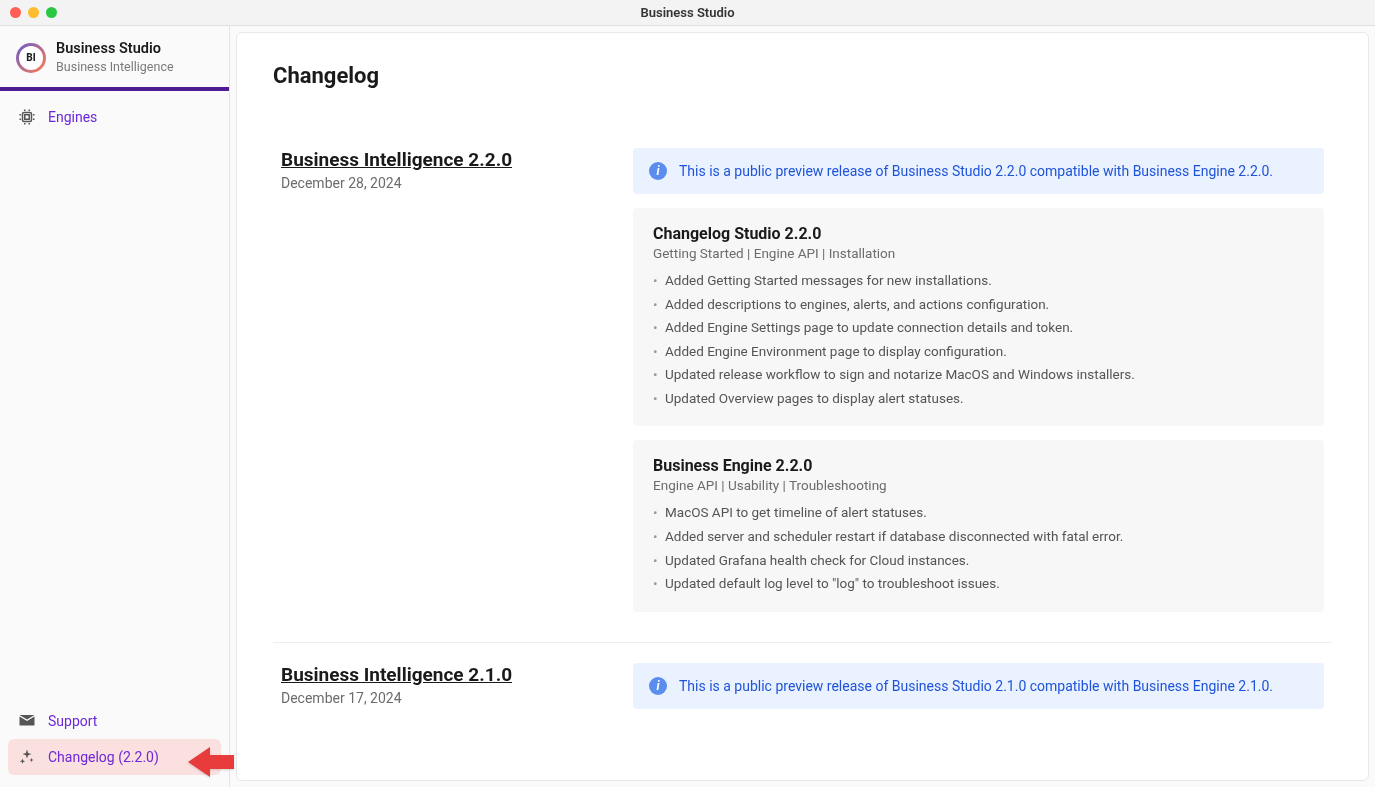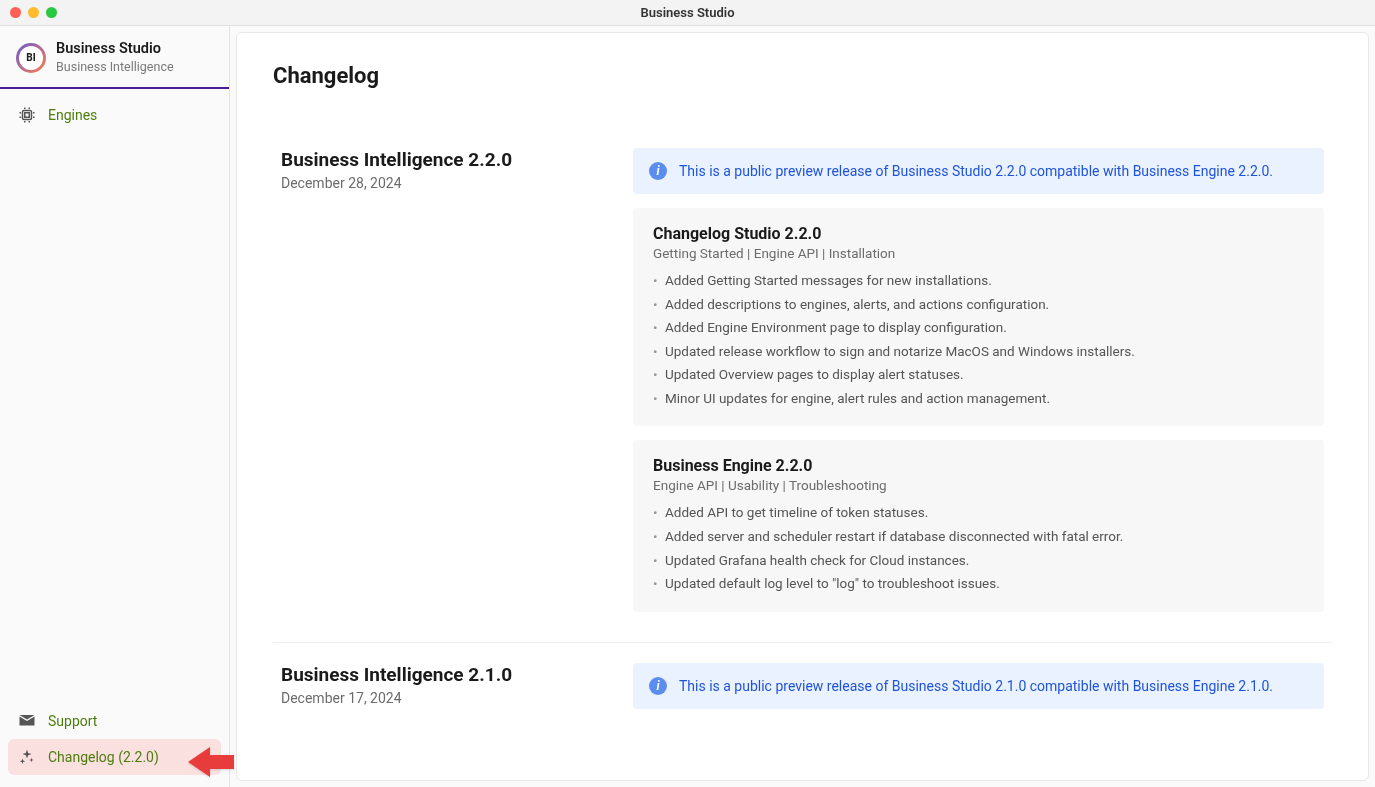--- a/index.html
+++ b/index.html
@@ -71,21 +71,21 @@
       border: 1px solid #e8e8e8;
       border-radius: 6px;
       height: 100%;
       overflow-y: auto;
       padding: 30px 36px;
     }
     
     
     .side-header {
       padding: 14px 16px 12px 16px;
-      border-bottom: 2px solid #4c1d95;
+      border-bottom: 4px solid #4c1d95;
       display: flex;
       gap: 10px;
       align-items: center;
     }
     .logo {
       width: 30px; height: 30px;
       border-radius: 50%;
       background: linear-gradient(135deg, #6a5acd, #ff7f50);
       display: flex; align-items: center; justify-content: center;
       position: relative;
@@ -102,42 +102,42 @@
     
     
     .nav-top { padding: 8px 8px; flex: 1; }
     .nav-bottom { padding: 6px 8px 12px 8px; }
     .nav-item {
       display: flex;
       align-items: center;
       gap: 12px;
       padding: 9px 10px;
       border-radius: 6px;
-      color: #4d7c0f;
+      color: #6d28d9;
       font-size: 14px;
       cursor: pointer;
     }
     .nav-item.active { background: #fbe0e0; }
     .nav-icon { width: 18px; height: 18px; color: #555; flex-shrink: 0; }
     
     
     .page-header { margin-bottom: 40px; }
     .page-title { font-size: 22px; font-weight: 700; margin-bottom: 0; }
     .page-sub { color: #6c6c6c; font-size: 14px; }
     
     
     .release {
       display: flex;
       gap: 32px;
       padding: 20px 8px 30px 8px;
       border-bottom: 1px solid #eee;
     }
     .release:last-child { border-bottom: none; }
     .release-left { width: 320px; flex-shrink: 0; }
-    .release-title { font-size: 19px; font-weight: 700; margin-bottom: 4px; }
+    .release-title { font-size: 19px; font-weight: 700; margin-bottom: 4px; text-decoration: underline; }
     .release-date { color: #6c6c6c; font-size: 14px; }
     .release-right { flex: 1; display: flex; flex-direction: column; gap: 14px; }
     
     .info-box {
       background: #eaf2ff;
       border-radius: 4px;
       padding: 14px 16px;
       display: flex;
       gap: 12px;
       align-items: center;
@@ -257,33 +257,33 @@
                   <div>This is a public preview release of Business Studio 2.2.0 compatible with Business Engine 2.2.0.</div>
                 </div>
                 <div class="card">
                   <div class="card-header">
                     <div class="card-title">Changelog Studio 2.2.0</div>
                     <div class="card-tags">Getting Started | Engine API | Installation</div>
                   </div>
                   <ul>
                     <li>Added Getting Started messages for new installations.</li>
                     <li>Added descriptions to engines, alerts, and actions configuration.</li>
+                    <li>Added Engine Settings page to update connection details and token.</li>
                     <li>Added Engine Environment page to display configuration.</li>
                     <li>Updated release workflow to sign and notarize MacOS and Windows installers.</li>
                     <li>Updated Overview pages to display alert statuses.</li>
-                    <li>Minor UI updates for engine, alert rules and action management.</li>
                   </ul>
                 </div>
                 <div class="card">
                   <div class="card-header">
                     <div class="card-title">Business Engine 2.2.0</div>
                     <div class="card-tags">Engine API | Usability | Troubleshooting</div>
                   </div>
                   <ul>
-                    <li>Added API to get timeline of token statuses.</li>
+                    <li>MacOS API to get timeline of alert statuses.</li>
                     <li>Added server and scheduler restart if database disconnected with fatal error.</li>
                     <li>Updated Grafana health check for Cloud instances.</li>
                     <li>Updated default log level to "log" to troubleshoot issues.</li>
                   </ul>
                 </div>
               </div>
             </div>
             <div class="release">
               <div class="release-left">
                 <div class="release-title">Business Intelligence 2.1.0</div>

